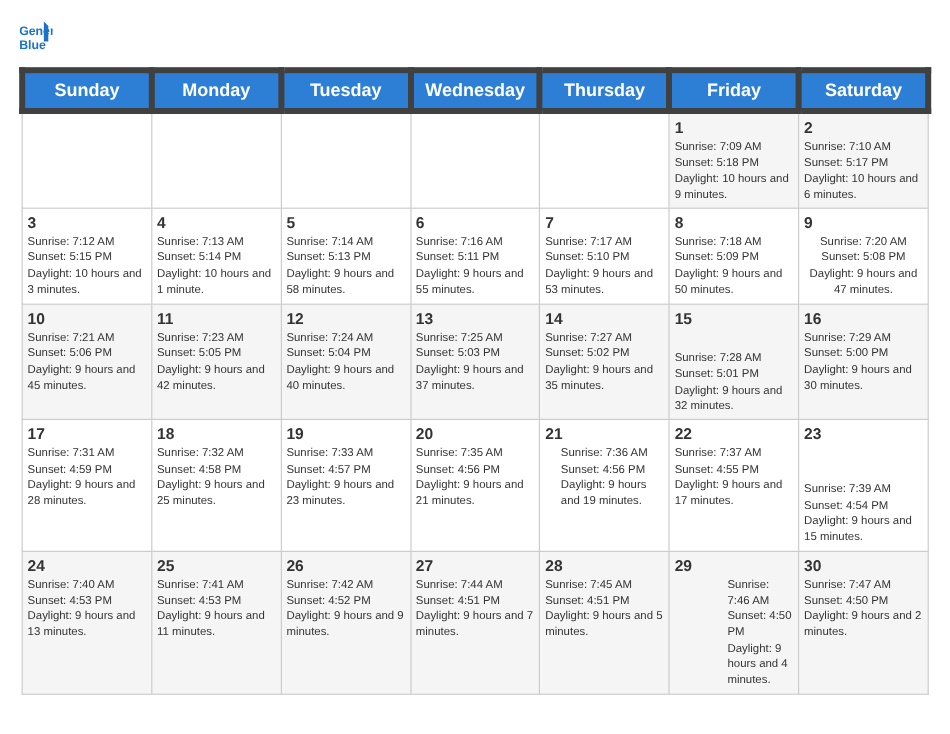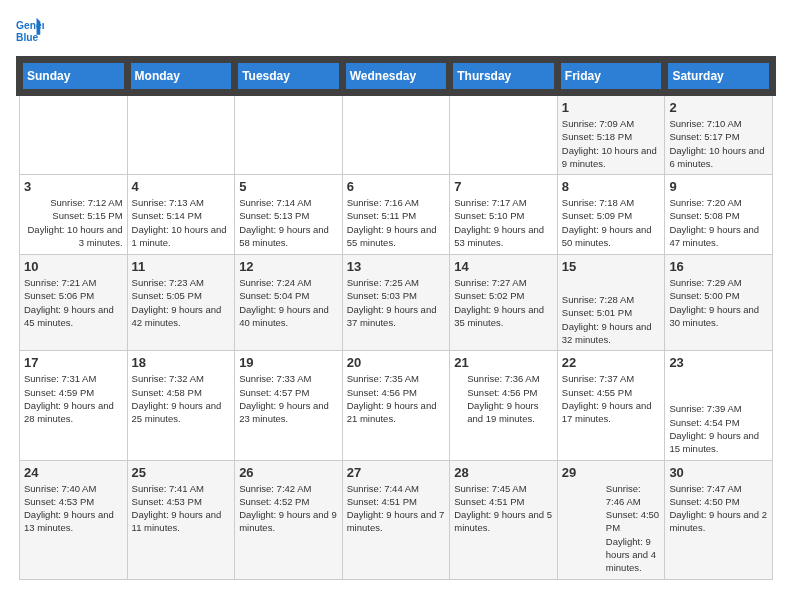--- a/index.html
+++ b/index.html
@@ -38,25 +38,25 @@
       color: #555;
     }
     table {
       width: 100%;
       border-collapse: collapse;
       table-layout: fixed;
     }
     thead tr th {
       background-color: #2c7fd4;
       color: #fff;
-      font-size: 12px;
+      font-size: 15px;
       font-weight: bold;
       padding: 6px 4px;
-      text-align: left;
-      border: 7px solid #404040;
+      text-align: center;
+      border: 5px solid #404040;
     }
     tbody tr td {
       vertical-align: top;
       border: 1px solid #ccc;
       padding: 4px;
       font-size: 10px;
       color: #333;
       height: 80px;
       background: #fff;
     }
@@ -128,21 +128,21 @@
         <td>
           <span class="day-number">2</span>
           <div class="day-info" style="white-space: pre-line;">Sunrise: 7:10 AM
 Sunset: 5:17 PM
 Daylight: 10 hours and 6 minutes.</div>
         </td>
       </tr>
       <tr>
         <td>
           <span class="day-number">3</span>
-          <div class="day-info" style="white-space: pre-line; text-align: right;">Sunrise: 7:12 AM
+          <div class="day-info" style="white-space: pre-line;">Sunrise: 7:12 AM
 Sunset: 5:15 PM
 Daylight: 10 hours and 3 minutes.</div>
         </td>
         <td>
           <span class="day-number">4</span>
           <div class="day-info" style="white-space: pre-line;">Sunrise: 7:13 AM
 Sunset: 5:14 PM
 Daylight: 10 hours and 1 minute.</div>
         </td>
         <td>
@@ -164,21 +164,21 @@
 Daylight: 9 hours and 53 minutes.</div>
         </td>
         <td>
           <span class="day-number">8</span>
           <div class="day-info" style="white-space: pre-line;">Sunrise: 7:18 AM
 Sunset: 5:09 PM
 Daylight: 9 hours and 50 minutes.</div>
         </td>
         <td>
           <span class="day-number">9</span>
-          <div class="day-info" style="white-space: pre-line;">Sunrise: 7:20 AM
+          <div class="day-info" style="white-space: pre-line; text-align: center;">Sunrise: 7:20 AM
 Sunset: 5:08 PM
 Daylight: 9 hours and 47 minutes.</div>
         </td>
       </tr>
       <tr>
         <td>
           <span class="day-number">10</span>
           <div class="day-info" style="white-space: pre-line;">Sunrise: 7:21 AM
 Sunset: 5:06 PM
 Daylight: 9 hours and 45 minutes.</div>

